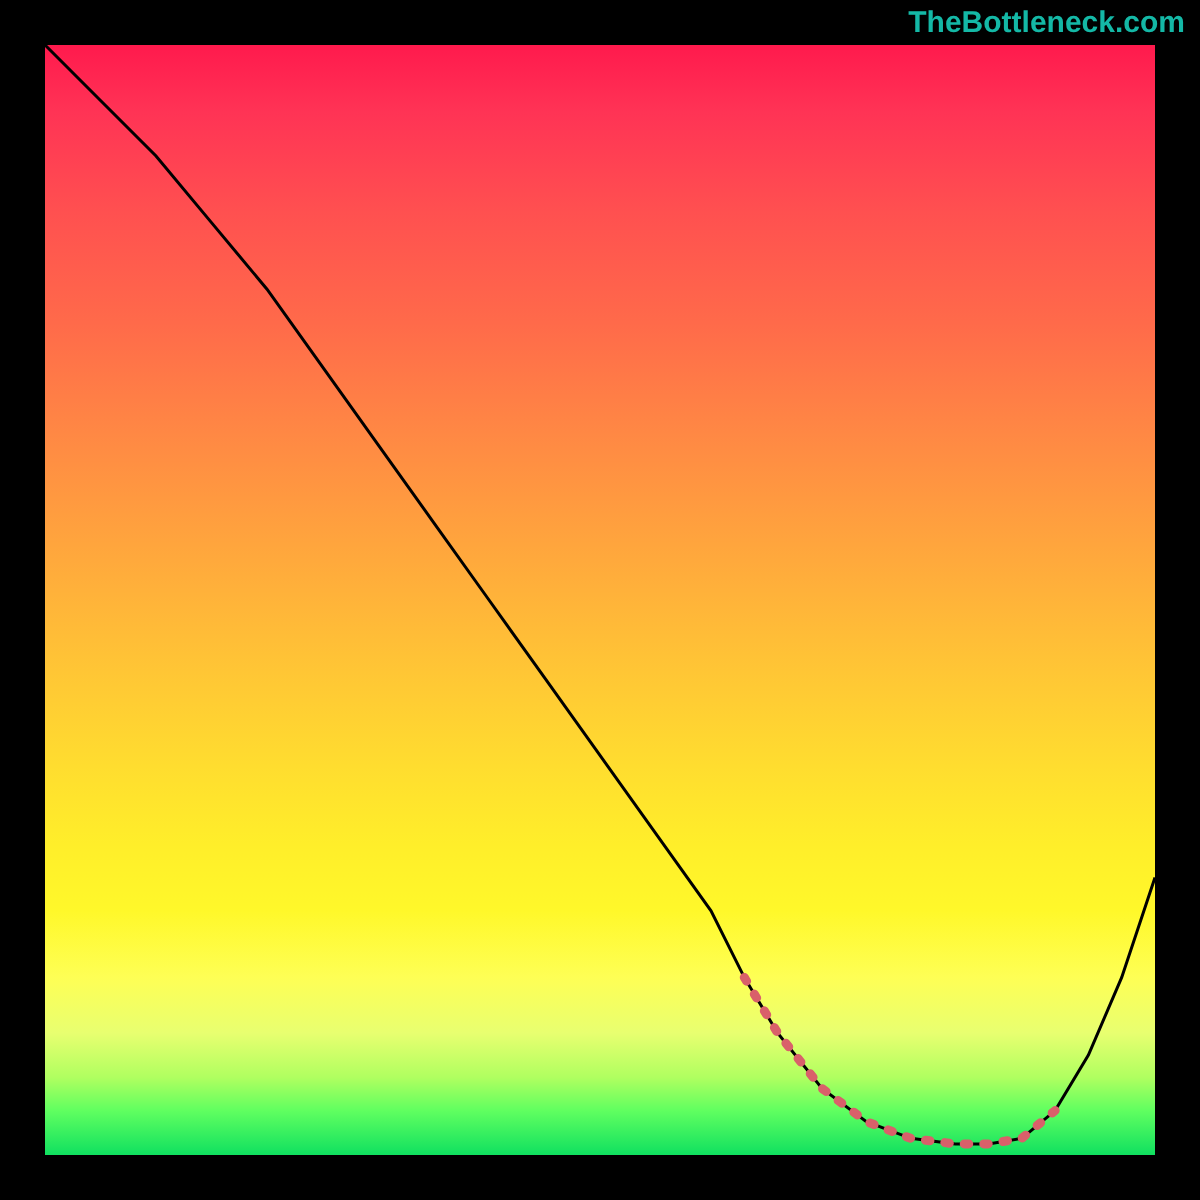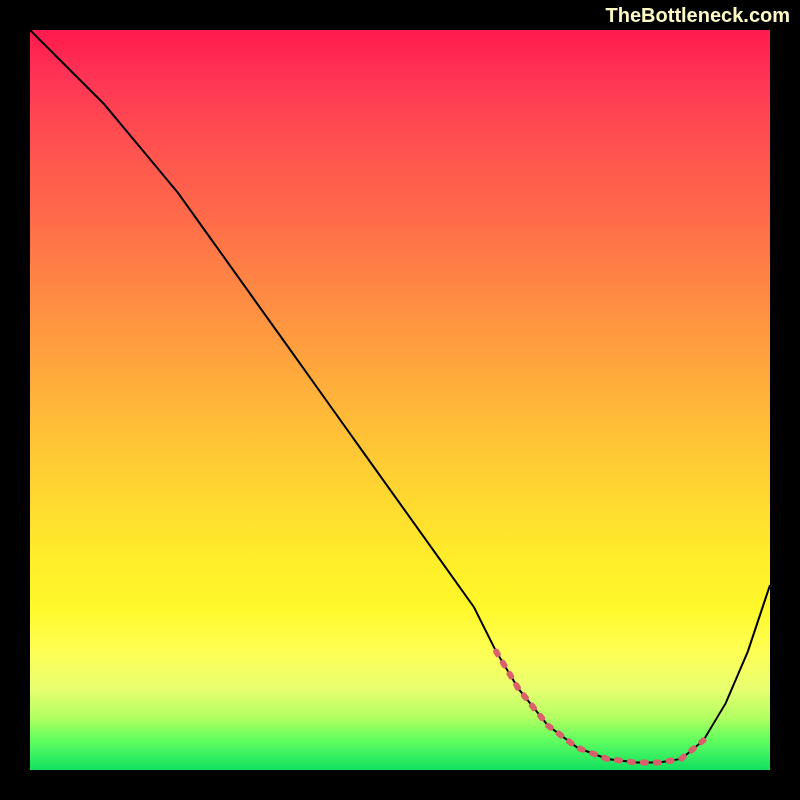--- a/index.html
+++ b/index.html
@@ -8,21 +8,21 @@
     height: 800px;
     background: #000;
     position: relative;
     font-family: Arial, sans-serif;
     overflow: hidden;
   }
   .watermark {
     position: absolute;
     top: 4px;
     right: 10px;
-    color: #fef9c3;
+    color: #14b8a6;
     font-size: 20px;
     font-weight: bold;
     z-index: 10;
   }
   .plot-area {
     position: absolute;
     left: 30px;
     top: 30px;
     width: 740px;
     height: 740px;

